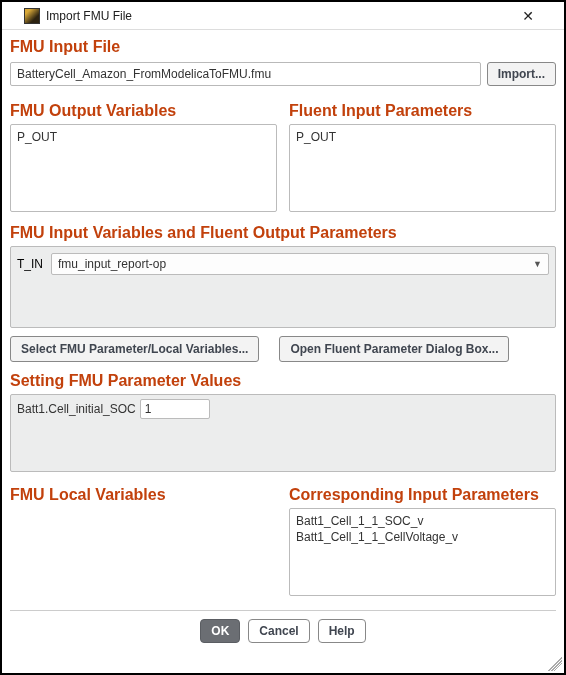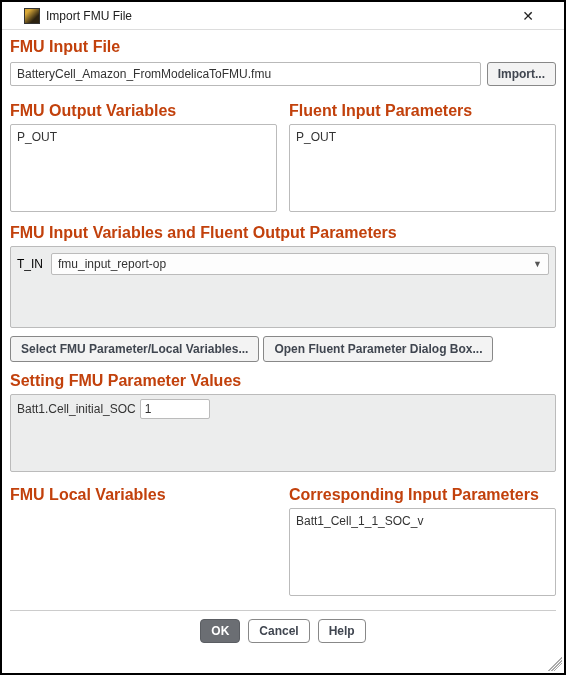--- a/index.html
+++ b/index.html
@@ -144,21 +144,21 @@
   .dropdown .chev {
     position: absolute;
     right: 6px; top: 50%;
     transform: translateY(-50%);
     font-size: 9px;
     color: #555;
   }
   .murky-spacer { height: 44px; }
   .midbuttons {
     display: flex;
-    gap: 4px;
+    gap: 20px;
     margin-bottom: 6px;
   }
   .midbuttons .button { font-weight: bold; height: 26px; }
   .setting-panel {
     border: 1px solid #bbb;
     background: #eceded;
     border-radius: 2px;
     padding: 4px 6px 6px 6px;
     margin-bottom: 10px;
   }
@@ -276,20 +276,21 @@
     </div>
 
     <div class="two-cols">
       <div class="col">
         <div class="section-header">FMU Local Variables</div>
       </div>
       <div class="col">
         <div class="section-header">Corresponding Input Parameters</div>
         <div class="listbox">
           <div class="item">Batt1_Cell_1_1_SOC_v</div>
+          <div class="item">Batt1_Cell_1_1_CellVoltage_v</div>
         </div>
       </div>
     </div>
 
     <hr class="footer-sep">
 
     <div class="footer-btns">
       <button class="btn primary">OK</button>
       <button class="btn">Cancel</button>
       <button class="btn">Help</button>

